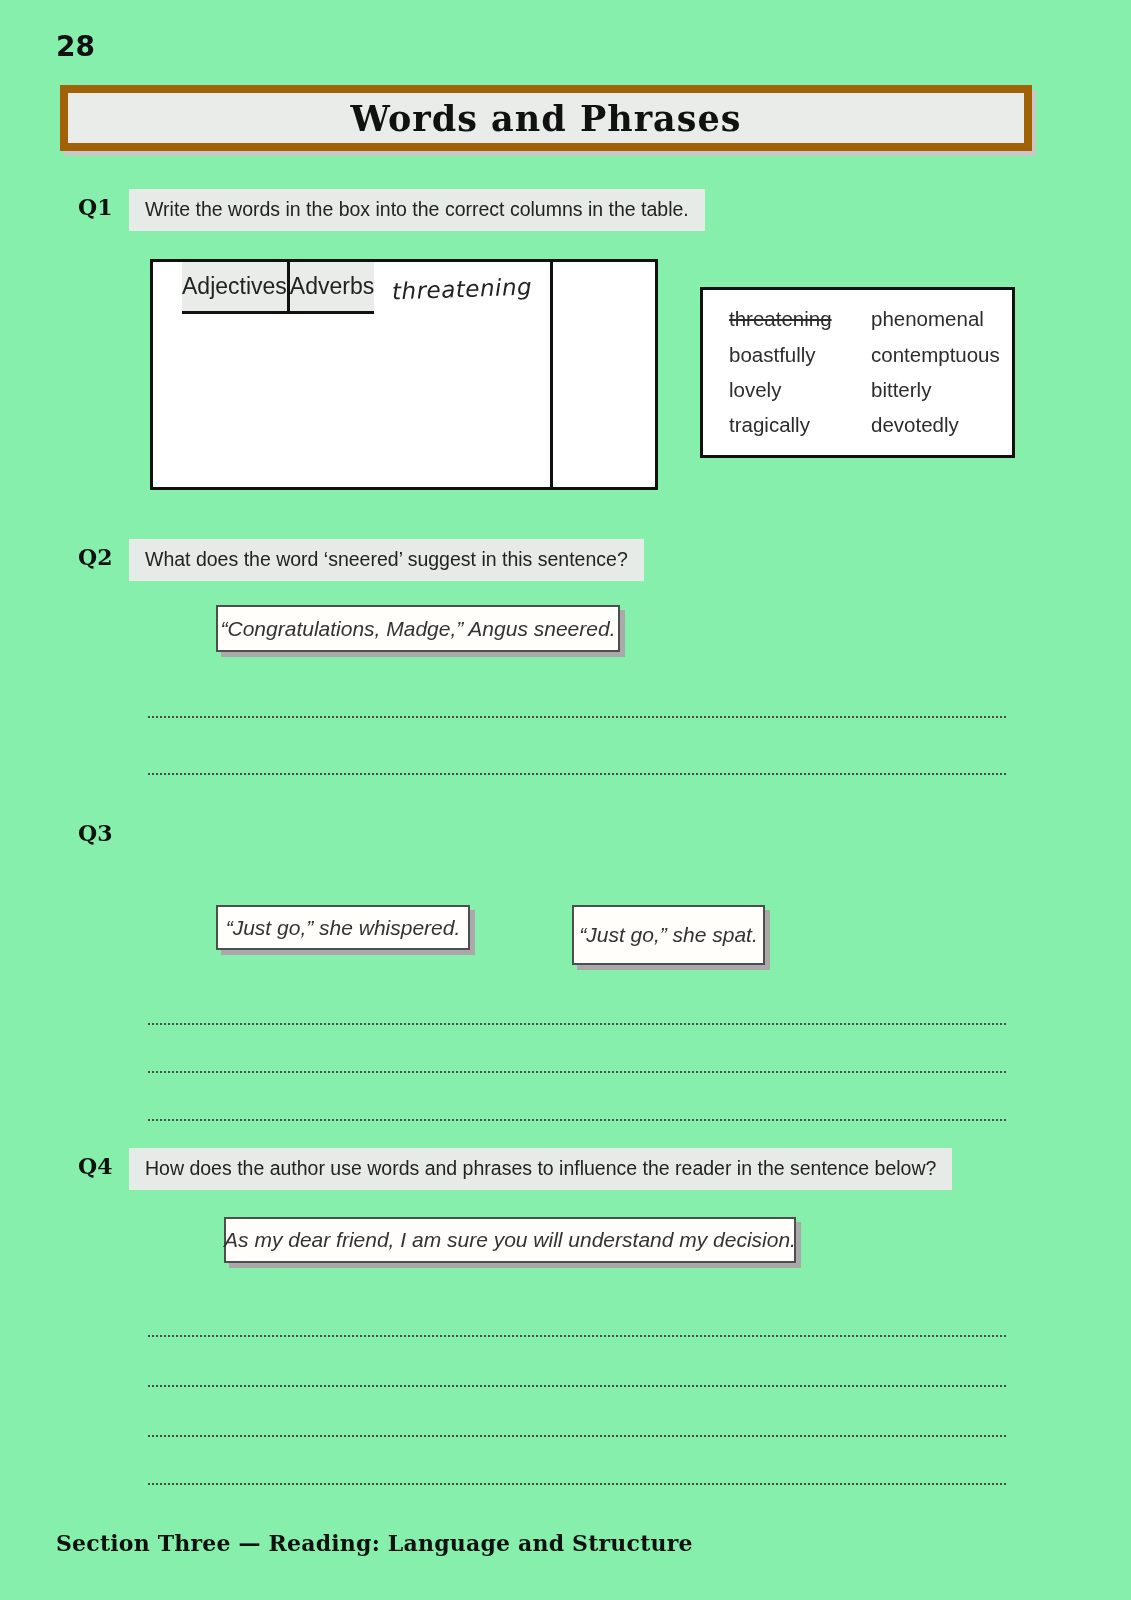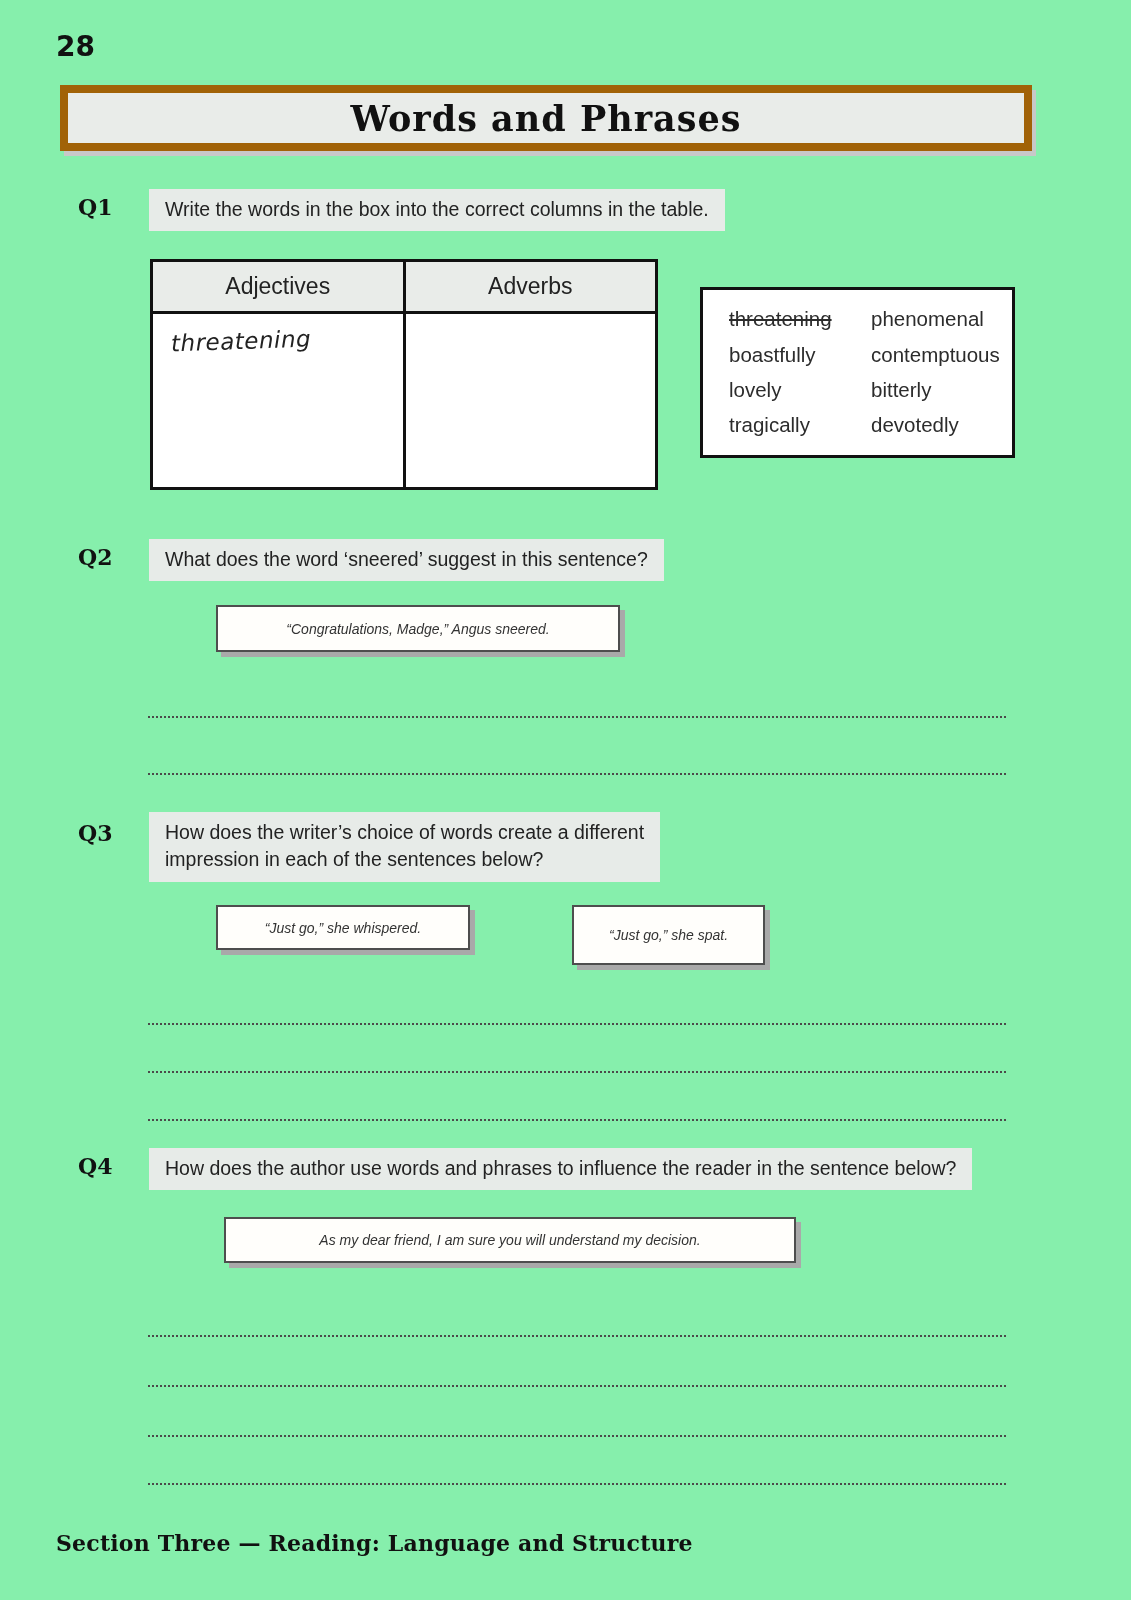--- a/index.html
+++ b/index.html
@@ -35,34 +35,34 @@
     letter-spacing: 1px;
     color: #111;
   }
 
   .q-label {
     position: absolute; left: 78px;
     font-family: "DejaVu Serif", serif;
     font-weight: bold; font-size: 22px; color: #111;
   }
   .q-prompt {
-    position: absolute; left: 149px;
+    position: absolute; left: 129px;
     background: #e7ebe8;
     font-size: 19.5px; color: #222;
     padding: 7px 16px 8px 16px;
     line-height: 1.4;
     white-space: nowrap;
   }
   .q-prompt .line { display: block; white-space: nowrap; }
 
   
   .sort-table {
     position: absolute; left: 150px; top: 259px; width: 508px; height: 231px;
     border: 3px solid #111; background: #fff;
-    display: flex; flex-direction: column;
+    display: flex; flex-direction: row; padding-left: 29px;
   }
   .sort-header { display: flex; height: 52px; border-bottom: 3px solid #111; background: #e9ece9; }
   .sort-header-cell {
     flex: 1; display: flex; align-items: center; justify-content: center;
     font-size: 23px; color: #222;
   }
   .sort-header-cell.first { border-right: 3px solid #111; }
   .sort-body { flex: 1; display: flex; }
   .sort-cell { flex: 1; padding: 14px 18px; background: #fff; }
   .sort-cell.first { border-right: 3px solid #111; }
@@ -91,21 +91,21 @@
   .word.struck { text-decoration: line-through; text-decoration-thickness: 2px; }
 
   
   .quote-box {
     position: absolute;
     background: #fffefb;
     border: 2px solid #4e4e4e;
     box-shadow: 5px 5px 0 #a9a9a9;
     display: flex; align-items: center; justify-content: center;
     font-style: italic;
-    font-size: 14px; color: #333;
+    font-size: 21px; color: #333;
     white-space: nowrap;
   }
 
   
   .dots {
     position: absolute; left: 148px; width: 858px; height: 3px;
     border-bottom: 2px dotted #4a4a4a;
   }
 
   .footer {
@@ -163,24 +163,20 @@
   <div class="q-prompt" style="top:539px;">What does the word ‘sneered’ suggest in this sentence?</div>
 
   <div class="quote-box" style="left:216px; top:605px; width:404px; height:47px;">
     <span>“Congratulations, Madge,” Angus sneered.</span>
   </div>
 
   <div class="dots" style="top:715px;"></div>
   <div class="dots" style="top:772px;"></div>
 
   <div class="q-label" style="top:820px;">Q3</div>
-  <div class="q-prompt" style="top:812px;">
-    <span class="line">How does the writer’s choice of words create a different</span>
-    <span class="line">impression in each of the sentences below?</span>
-  </div>
 
   <div class="quote-box" style="left:216px; top:905px; width:254px; height:45px;">
     <span>“Just go,” she whispered.</span>
   </div>
   <div class="quote-box" style="left:572px; top:905px; width:193px; height:60px;">
     <span>“Just go,” she spat.</span>
   </div>
 
   <div class="dots" style="top:1022px;"></div>
   <div class="dots" style="top:1070px;"></div>

